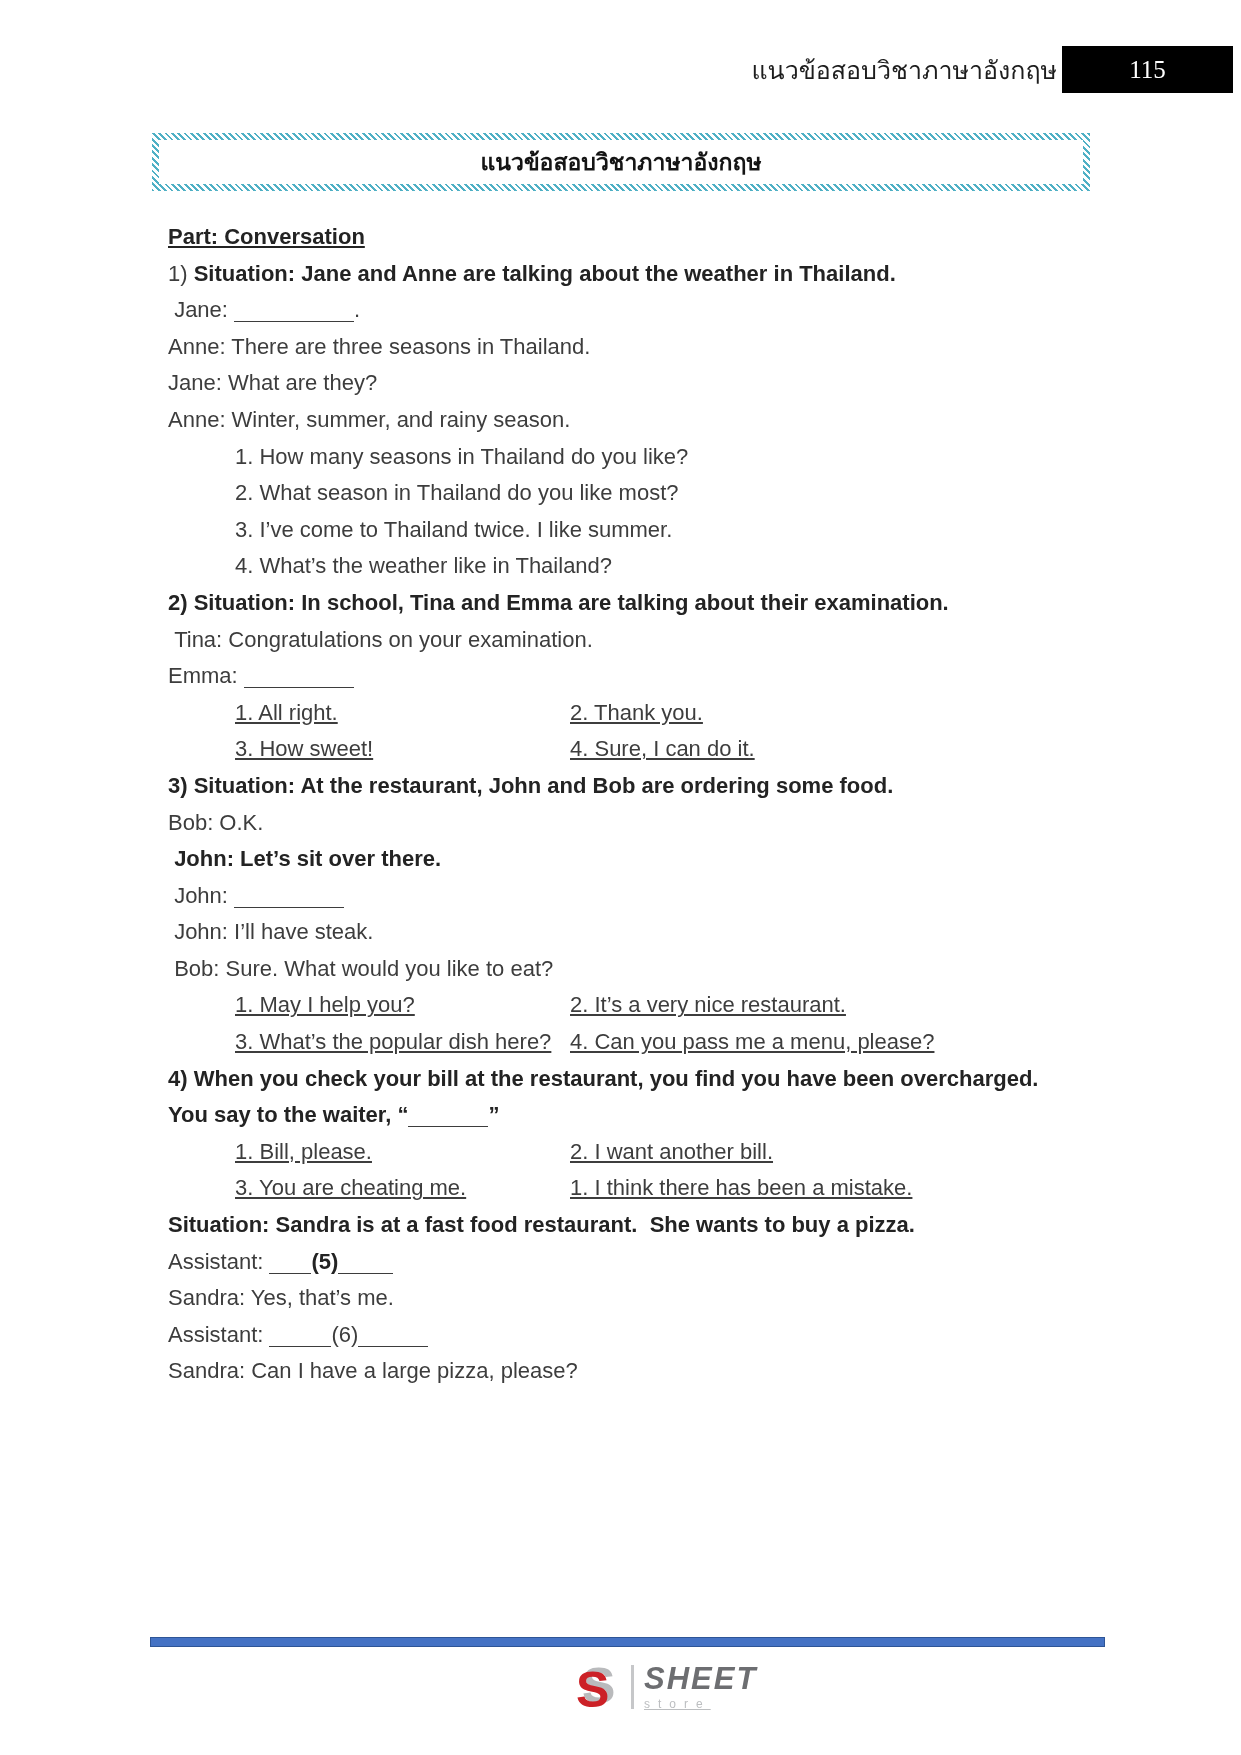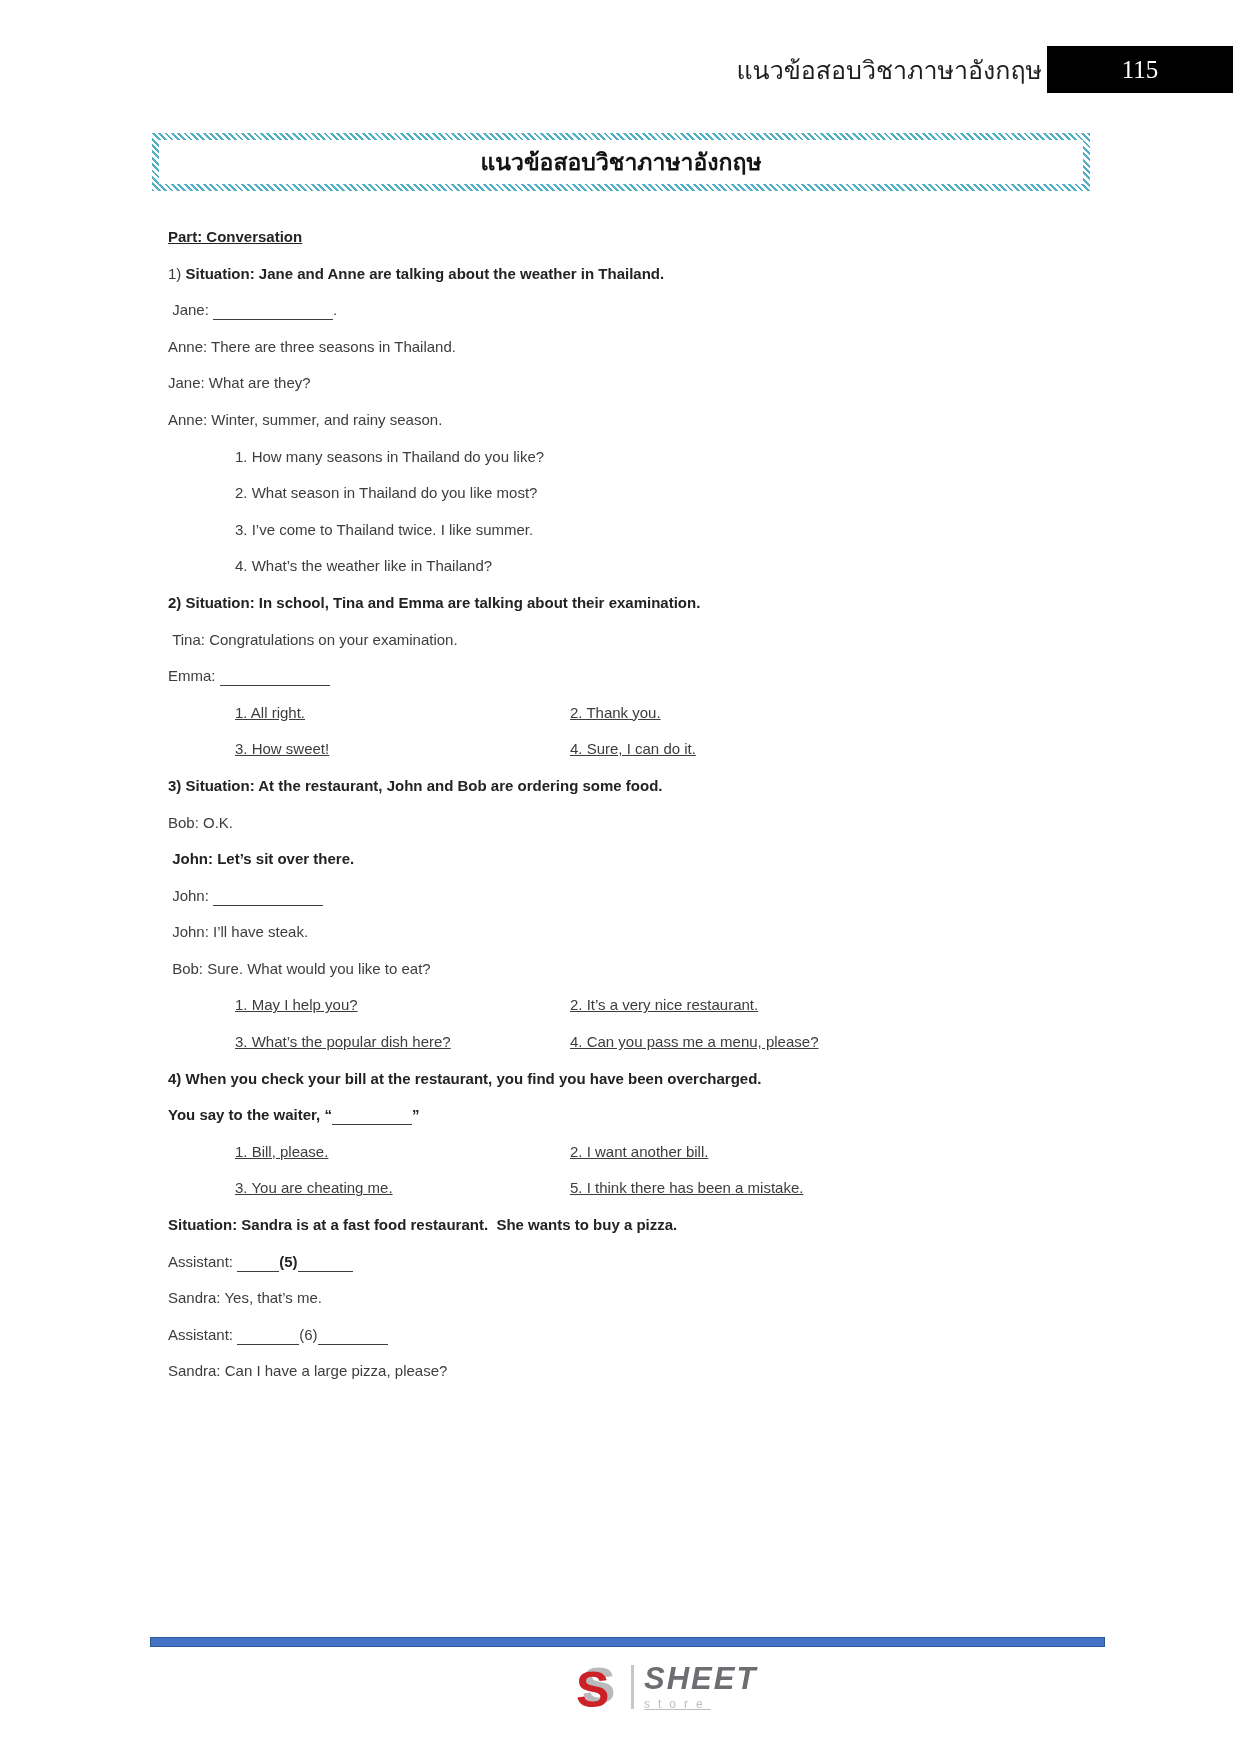--- a/index.html
+++ b/index.html
@@ -9,42 +9,42 @@
     font-family: "Liberation Sans", "DejaVu Sans", sans-serif;
     color: #3d3d3d; overflow: hidden;
   }
   
   .header-row {
     position: absolute; top: 46px; left: 0; right: 8px;
     display: flex; justify-content: flex-end; align-items: center; gap: 5px;
   }
   .header-title { font-size: 25px; color: #1d1d1d; }
   .page-number-box {
-    width: 186px; height: 47px; background: #000;
+    width: 171px; height: 47px; background: #000;
     display: flex; align-items: center; justify-content: center;
   }
   .page-number-box span {
     color: #fff; font-size: 25px;
     font-family: "Liberation Serif", "DejaVu Serif", serif;
   }
   
   .title-box {
     position: absolute; top: 133px; left: 152px; width: 938px; height: 58px;
     background: repeating-linear-gradient(45deg, #4fb0c5 0, #4fb0c5 2px, #ffffff 2px, #ffffff 4.5px);
     padding: 7px;
   }
   .title-box-inner {
     width: 100%; height: 100%; background: #ffffff;
     display: flex; align-items: center; justify-content: center;
   }
   .title-text { font-weight: bold; font-size: 23px; color: #141414; }
   
   .content { position: absolute; top: 219px; left: 168px; width: 906px; }
   .line {
-    font-size: 15px; line-height: 36.6px; min-height: 36.6px;
+    font-size: 22px; line-height: 36.6px; min-height: 36.6px;
     white-space: pre-wrap; color: #3d3d3d;
   }
   .b { font-weight: bold; color: #232323; }
   .part-heading { font-weight: bold; color: #232323; text-decoration: underline; }
   .opts { padding-left: 67px; display: grid; grid-template-columns: 335px 1fr; text-decoration: underline; }
   .opts-1col { padding-left: 67px; }
   .blank {
     display: inline-block; border-bottom: 1.6px solid #3d3d3d;
     height: 22px; vertical-align: -5px;
   }
@@ -121,21 +121,21 @@
     </div>
 
     <div class="line"><span class="b">4) </span><span class="b">When you check your bill at the restaurant, you find you have been overcharged.</span></div>
     <div class="line"><span class="b">You say to the waiter, “</span><span class="blank w80"></span><span class="b">”</span></div>
     <div class="line opts">
       <span>1. Bill, please.</span>
       <span>2. I want another bill.</span>
     </div>
     <div class="line opts">
       <span>3. You are cheating me.</span>
-      <span>5. I think there has been a mistake.</span>
+      <span>1. I think there has been a mistake.</span>
     </div>
 
     <div class="line b">Situation: Sandra is at a fast food restaurant.  She wants to buy a pizza.</div>
     <div class="line"><span>Assistant: </span><span class="blank w42"></span><span class="b">(5)</span><span class="blank w55"></span></div>
     <div class="line">Sandra: Yes, that’s me.</div>
     <div class="line"><span>Assistant: </span><span class="blank w62"></span><span>(6)</span><span class="blank w70"></span></div>
     <div class="line">Sandra: Can I have a large pizza, please?</div>
 
   </div>
 

